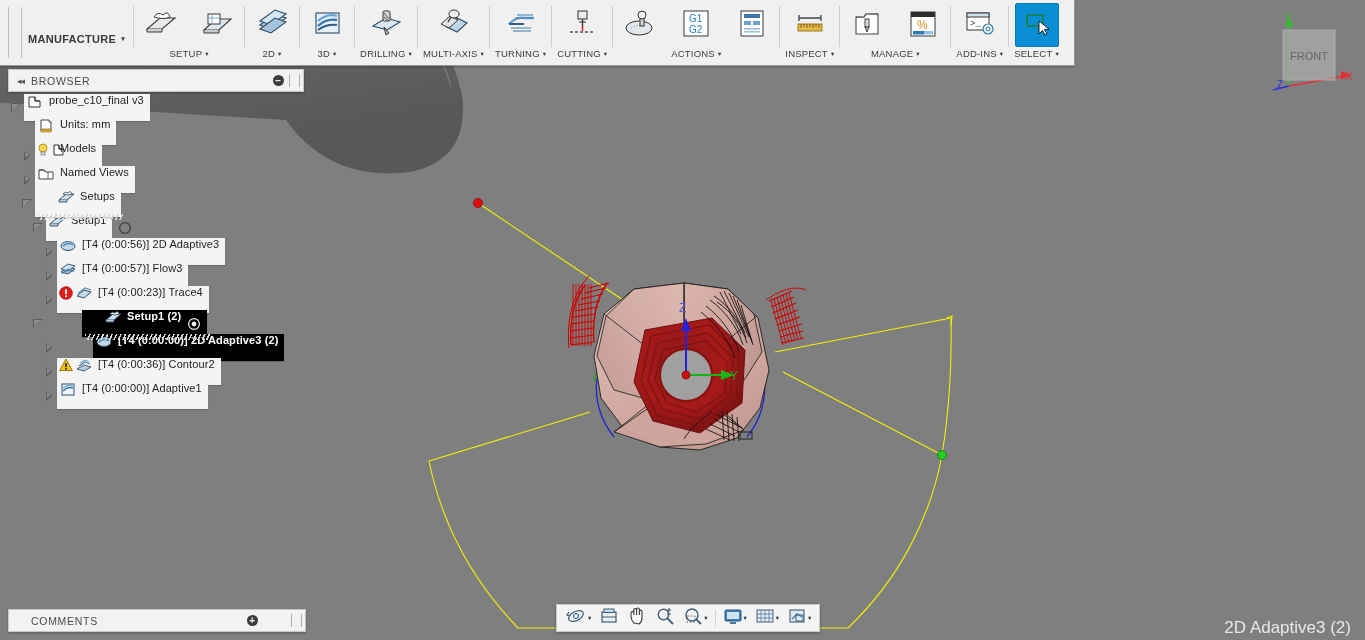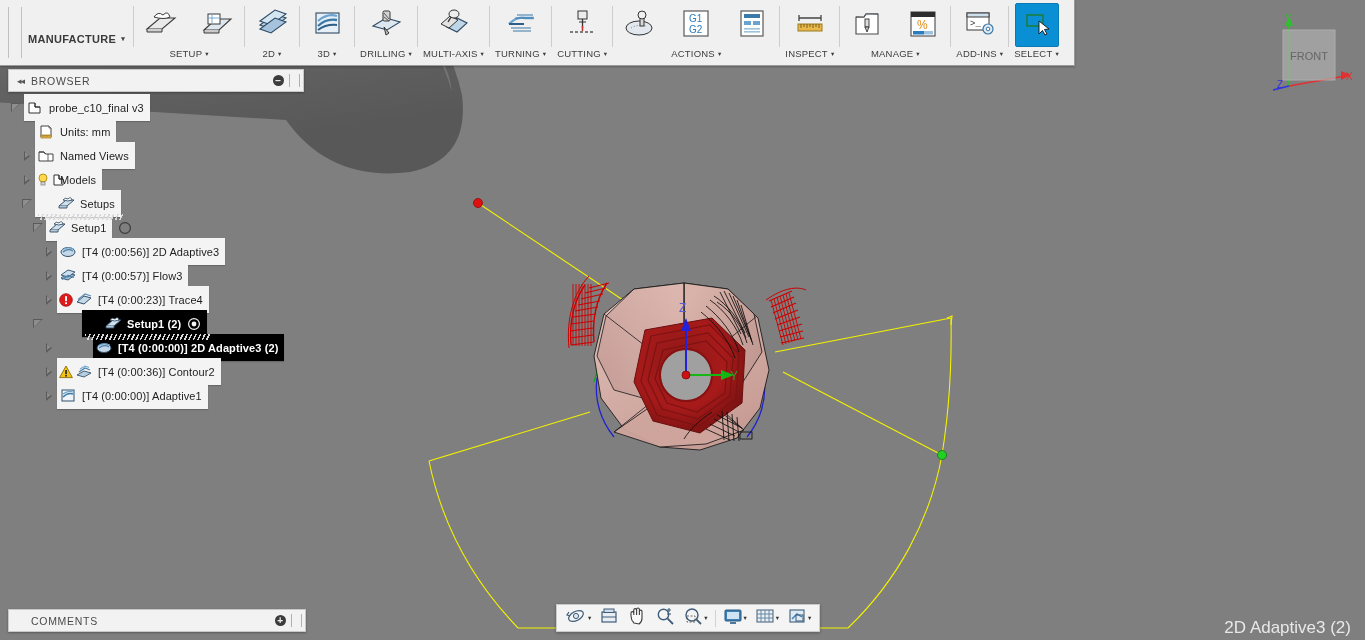--- a/index.html
+++ b/index.html
@@ -120,42 +120,42 @@
     content:"";position:absolute;left:0;top:0;
     width:0;height:0;
     border-top:9px solid #5a5a5a;border-right:10px solid transparent;
   }
   .tri-down::after{
     content:"";position:absolute;left:1.3px;top:1px;
     width:0;height:0;
     border-top:7px solid #8e8e8e;border-right:7.5px solid transparent;
   }
   .chip{
-    display:inline-flex;align-items:center;height:27px;
+    display:inline-flex;align-items:flex-start;height:27px;
     background:#f4f4f4;padding:0 6px 0 2px;
     box-shadow:0 1px 1px rgba(0,0,0,.18);
   }
   .chip.sel{background:#000000;color:#fff;margin-left:36px;}
   .chip.sel .lbl{color:#fff;font-weight:bold;}
   .chip .lbl{padding-left:5px;color:#1d1d1d;letter-spacing:.1px;}
   .chip.dashed{position:relative;padding-left:22px;}
   .chip.dashed::after{
     content:"";position:absolute;left:3px;right:-3px;bottom:-3px;height:6px;
     background:repeating-linear-gradient(115deg,#d8d8d8 0 1.5px,transparent 1.5px 4px);
   }
   .ic{width:18px;height:15px;flex:0 0 auto;display:inline-block;}
   .badge{width:14px;height:14px;margin-right:2px;flex:0 0 auto;}
 
   
   #comments-bar{
     position:absolute;left:8px;bottom:8px;width:296px;height:21px;
     background:#f2f2f2;border:1px solid #c8c8c8;
     display:flex;align-items:center;
     box-shadow:0 1px 2px rgba(0,0,0,.3);
-    font-size:10.5px;color:#4a4a4a;letter-spacing:.7px;z-index:30;
+    font-size:10.5px;color:#4a4a4a;letter-spacing:.7px;z-index:30;gap:28px;
   }
   #comments-bar .cb-title{flex:1;padding-left:22px;}
 
   
   #navbar{
     position:absolute;left:556px;bottom:8px;height:26px;
     background:#f4f4f4;border:1px solid #cacaca;
     display:flex;align-items:center;padding:0 4px;
     box-shadow:0 1px 3px rgba(0,0,0,.3);z-index:30;
   }
@@ -600,41 +600,41 @@
             </svg></span>
           <span class="lbl">Units: mm</span>
         </span>
       </div>
       <div class="tree-row">
         <span class="tw"></span>
         <span class="twist">
           <span class="tri-right"></span>
         </span>
         <span class="chip">
-          <span class="ic"><svg width="18" height="15" viewBox="0 0 18 15">
-              <path d="M2,4 L7,4 L8.5,6 L16,6 L16,13 L2,13 Z" fill="#fff" stroke="#444" stroke-width="1"></path>
-              <path d="M2,4 L7,4 L8.5,6" fill="none" stroke="#444" stroke-width="1"></path>
-              <path d="M11,6 L11,13" stroke="#444" stroke-width="0.8"></path>
-            </svg></span>
-          <span class="lbl">Named Views</span>
-        </span>
-      </div>
-      <div class="tree-row">
-        <span class="tw"></span>
-        <span class="twist">
-          <span class="tri-right"></span>
-        </span>
-        <span class="chip">
           <span class="ic"><svg width="32" height="15" viewBox="0 0 32 15">
               <circle cx="6" cy="6" r="4" fill="#ffd84d" stroke="#b08a10" stroke-width="0.9"></circle>
               <rect x="4" y="10" width="4" height="3" fill="#d8d8d8" stroke="#777" stroke-width="0.7"></rect>
               <path d="M17,3 L22,3 L22,7 L26,7 L26,13 L17,13 Z" fill="#fff" stroke="#333" stroke-width="1"></path>
               <path d="M22,3 L22,7 L26,7" fill="none" stroke="#333" stroke-width="1"></path>
             </svg></span>
           <span class="lbl">Models</span>
+        </span>
+      </div>
+      <div class="tree-row">
+        <span class="tw"></span>
+        <span class="twist">
+          <span class="tri-right"></span>
+        </span>
+        <span class="chip">
+          <span class="ic"><svg width="18" height="15" viewBox="0 0 18 15">
+              <path d="M2,4 L7,4 L8.5,6 L16,6 L16,13 L2,13 Z" fill="#fff" stroke="#444" stroke-width="1"></path>
+              <path d="M2,4 L7,4 L8.5,6" fill="none" stroke="#444" stroke-width="1"></path>
+              <path d="M11,6 L11,13" stroke="#444" stroke-width="0.8"></path>
+            </svg></span>
+          <span class="lbl">Named Views</span>
         </span>
       </div>
       <div class="tree-row">
         <span class="tw"></span>
         <span class="twist">
           <span class="tri-down"></span>
         </span>
         <span class="chip dashed">
           <span class="ic"><svg width="20" height="15" viewBox="0 0 20 15">
               <path d="M2,10 L9,4 L17,4 L10,10 Z" fill="#cfe0ed" stroke="#33506a" stroke-width="1"></path>

